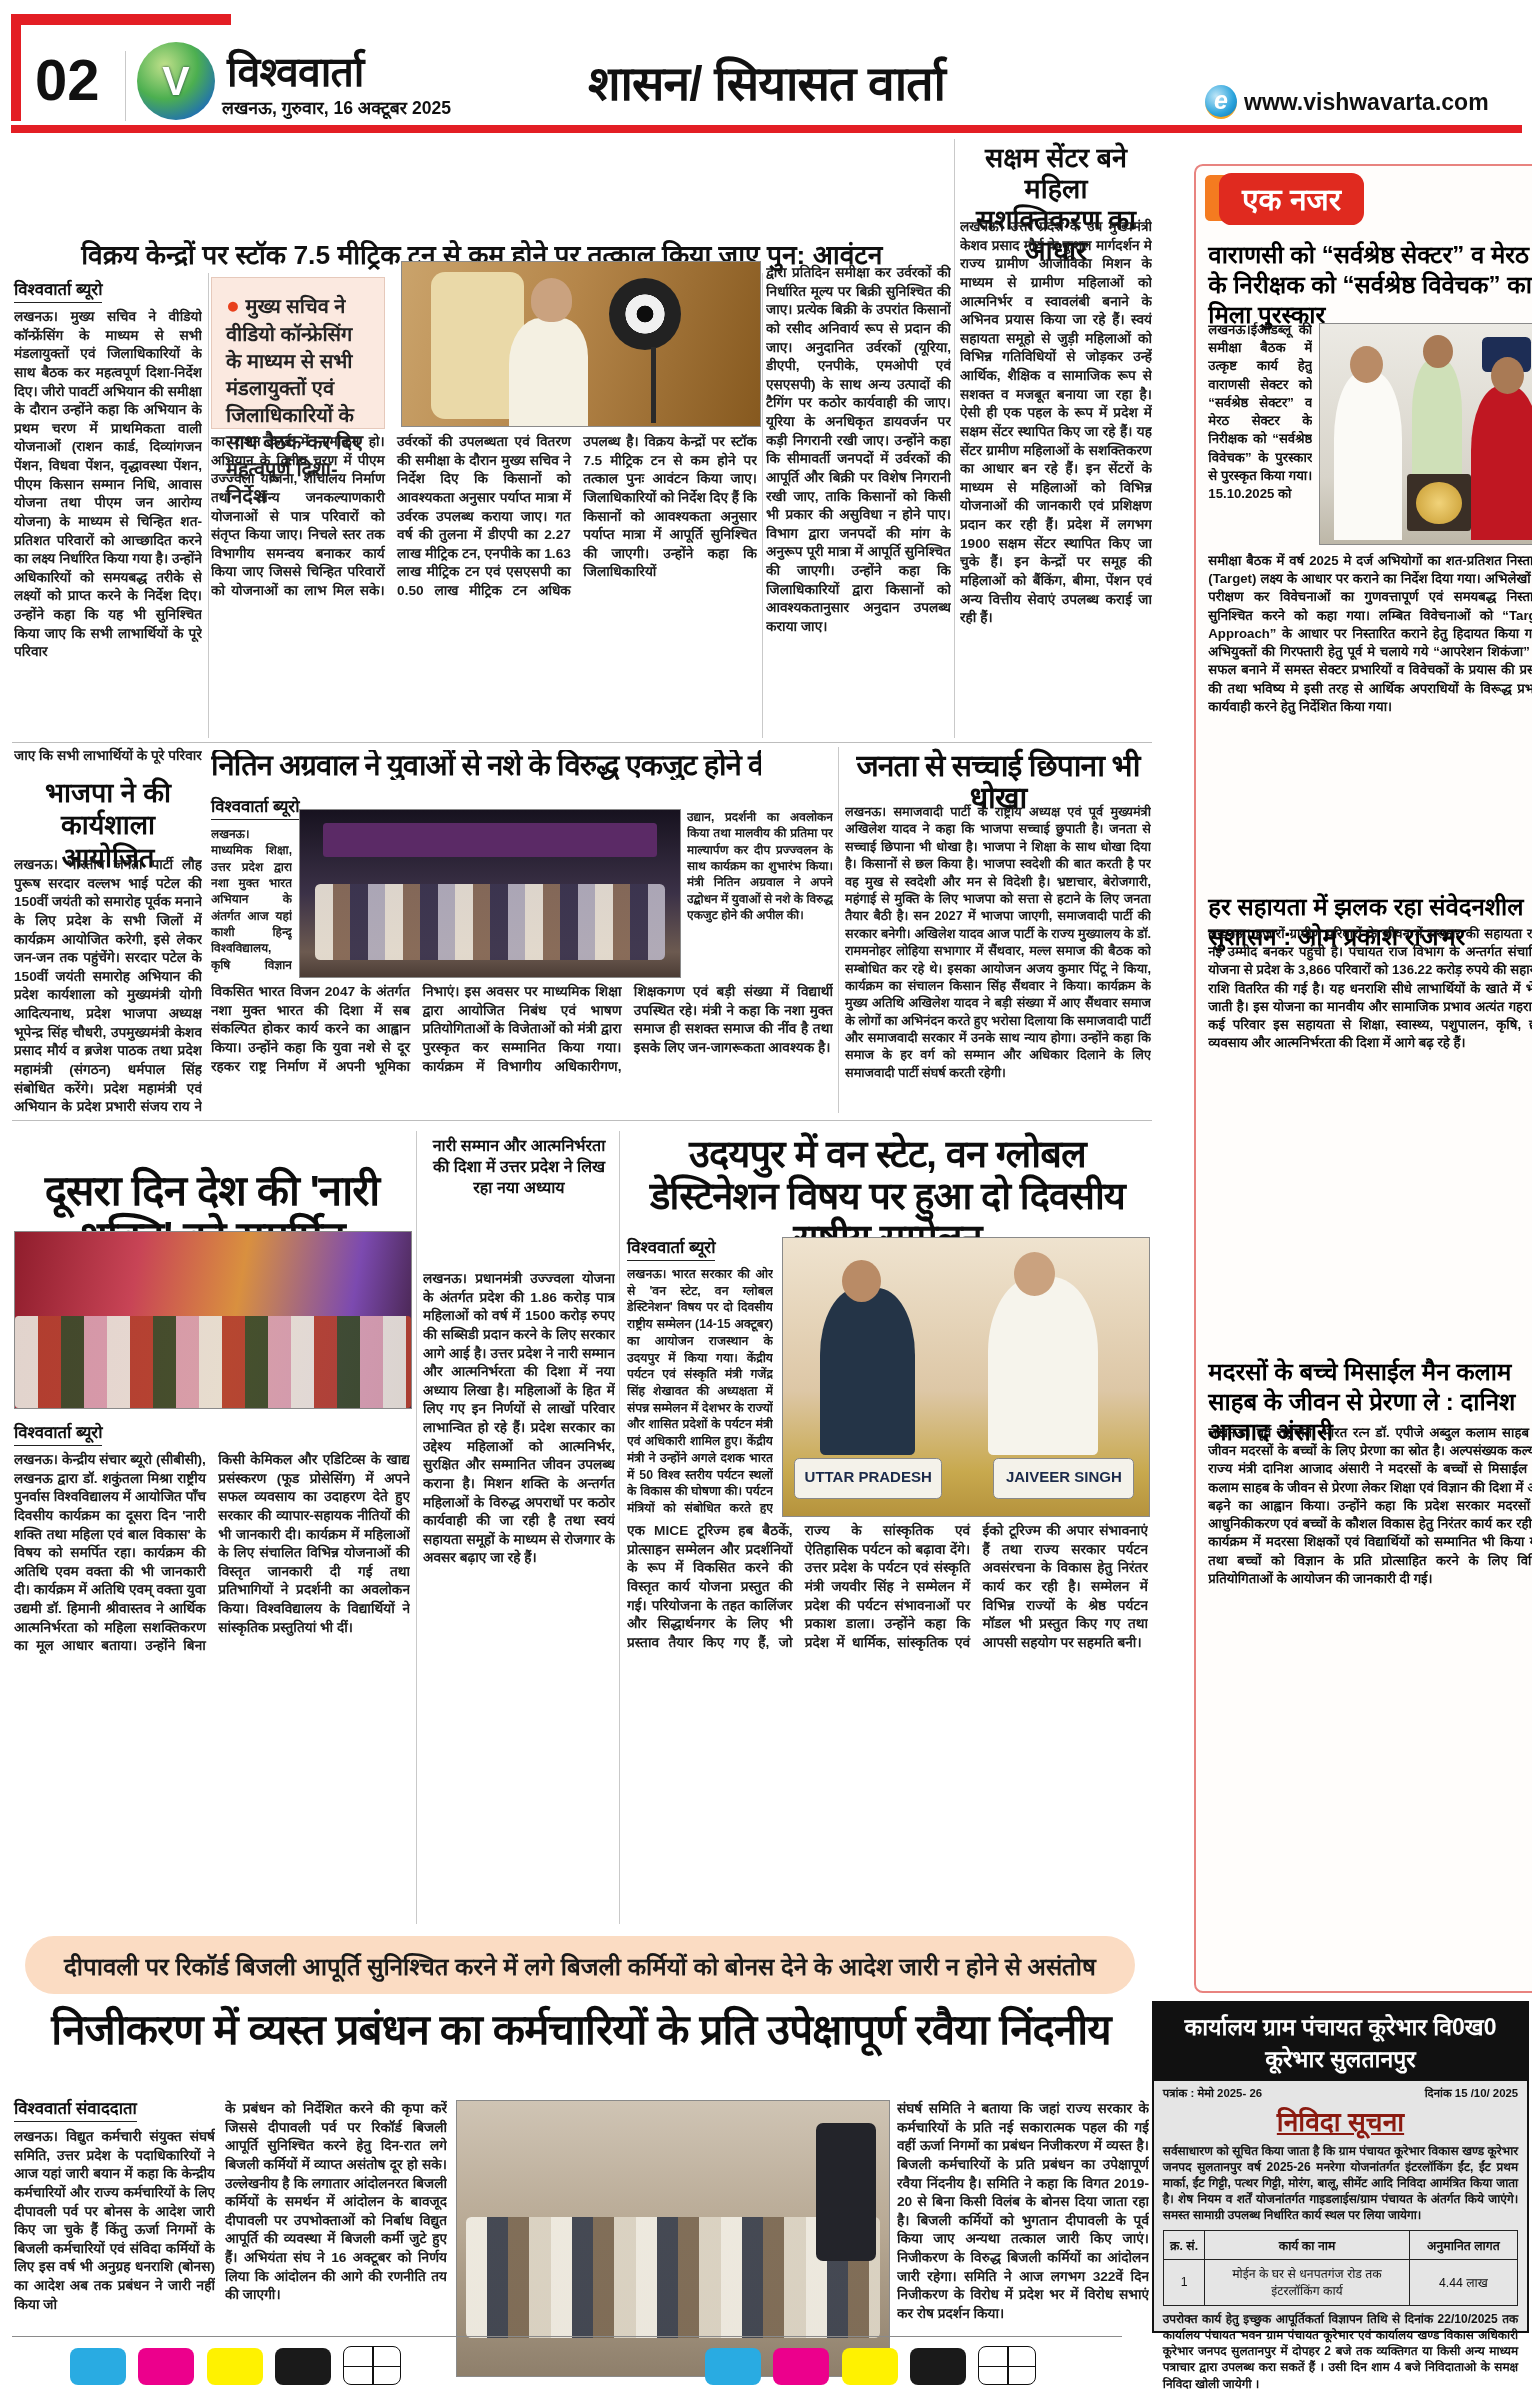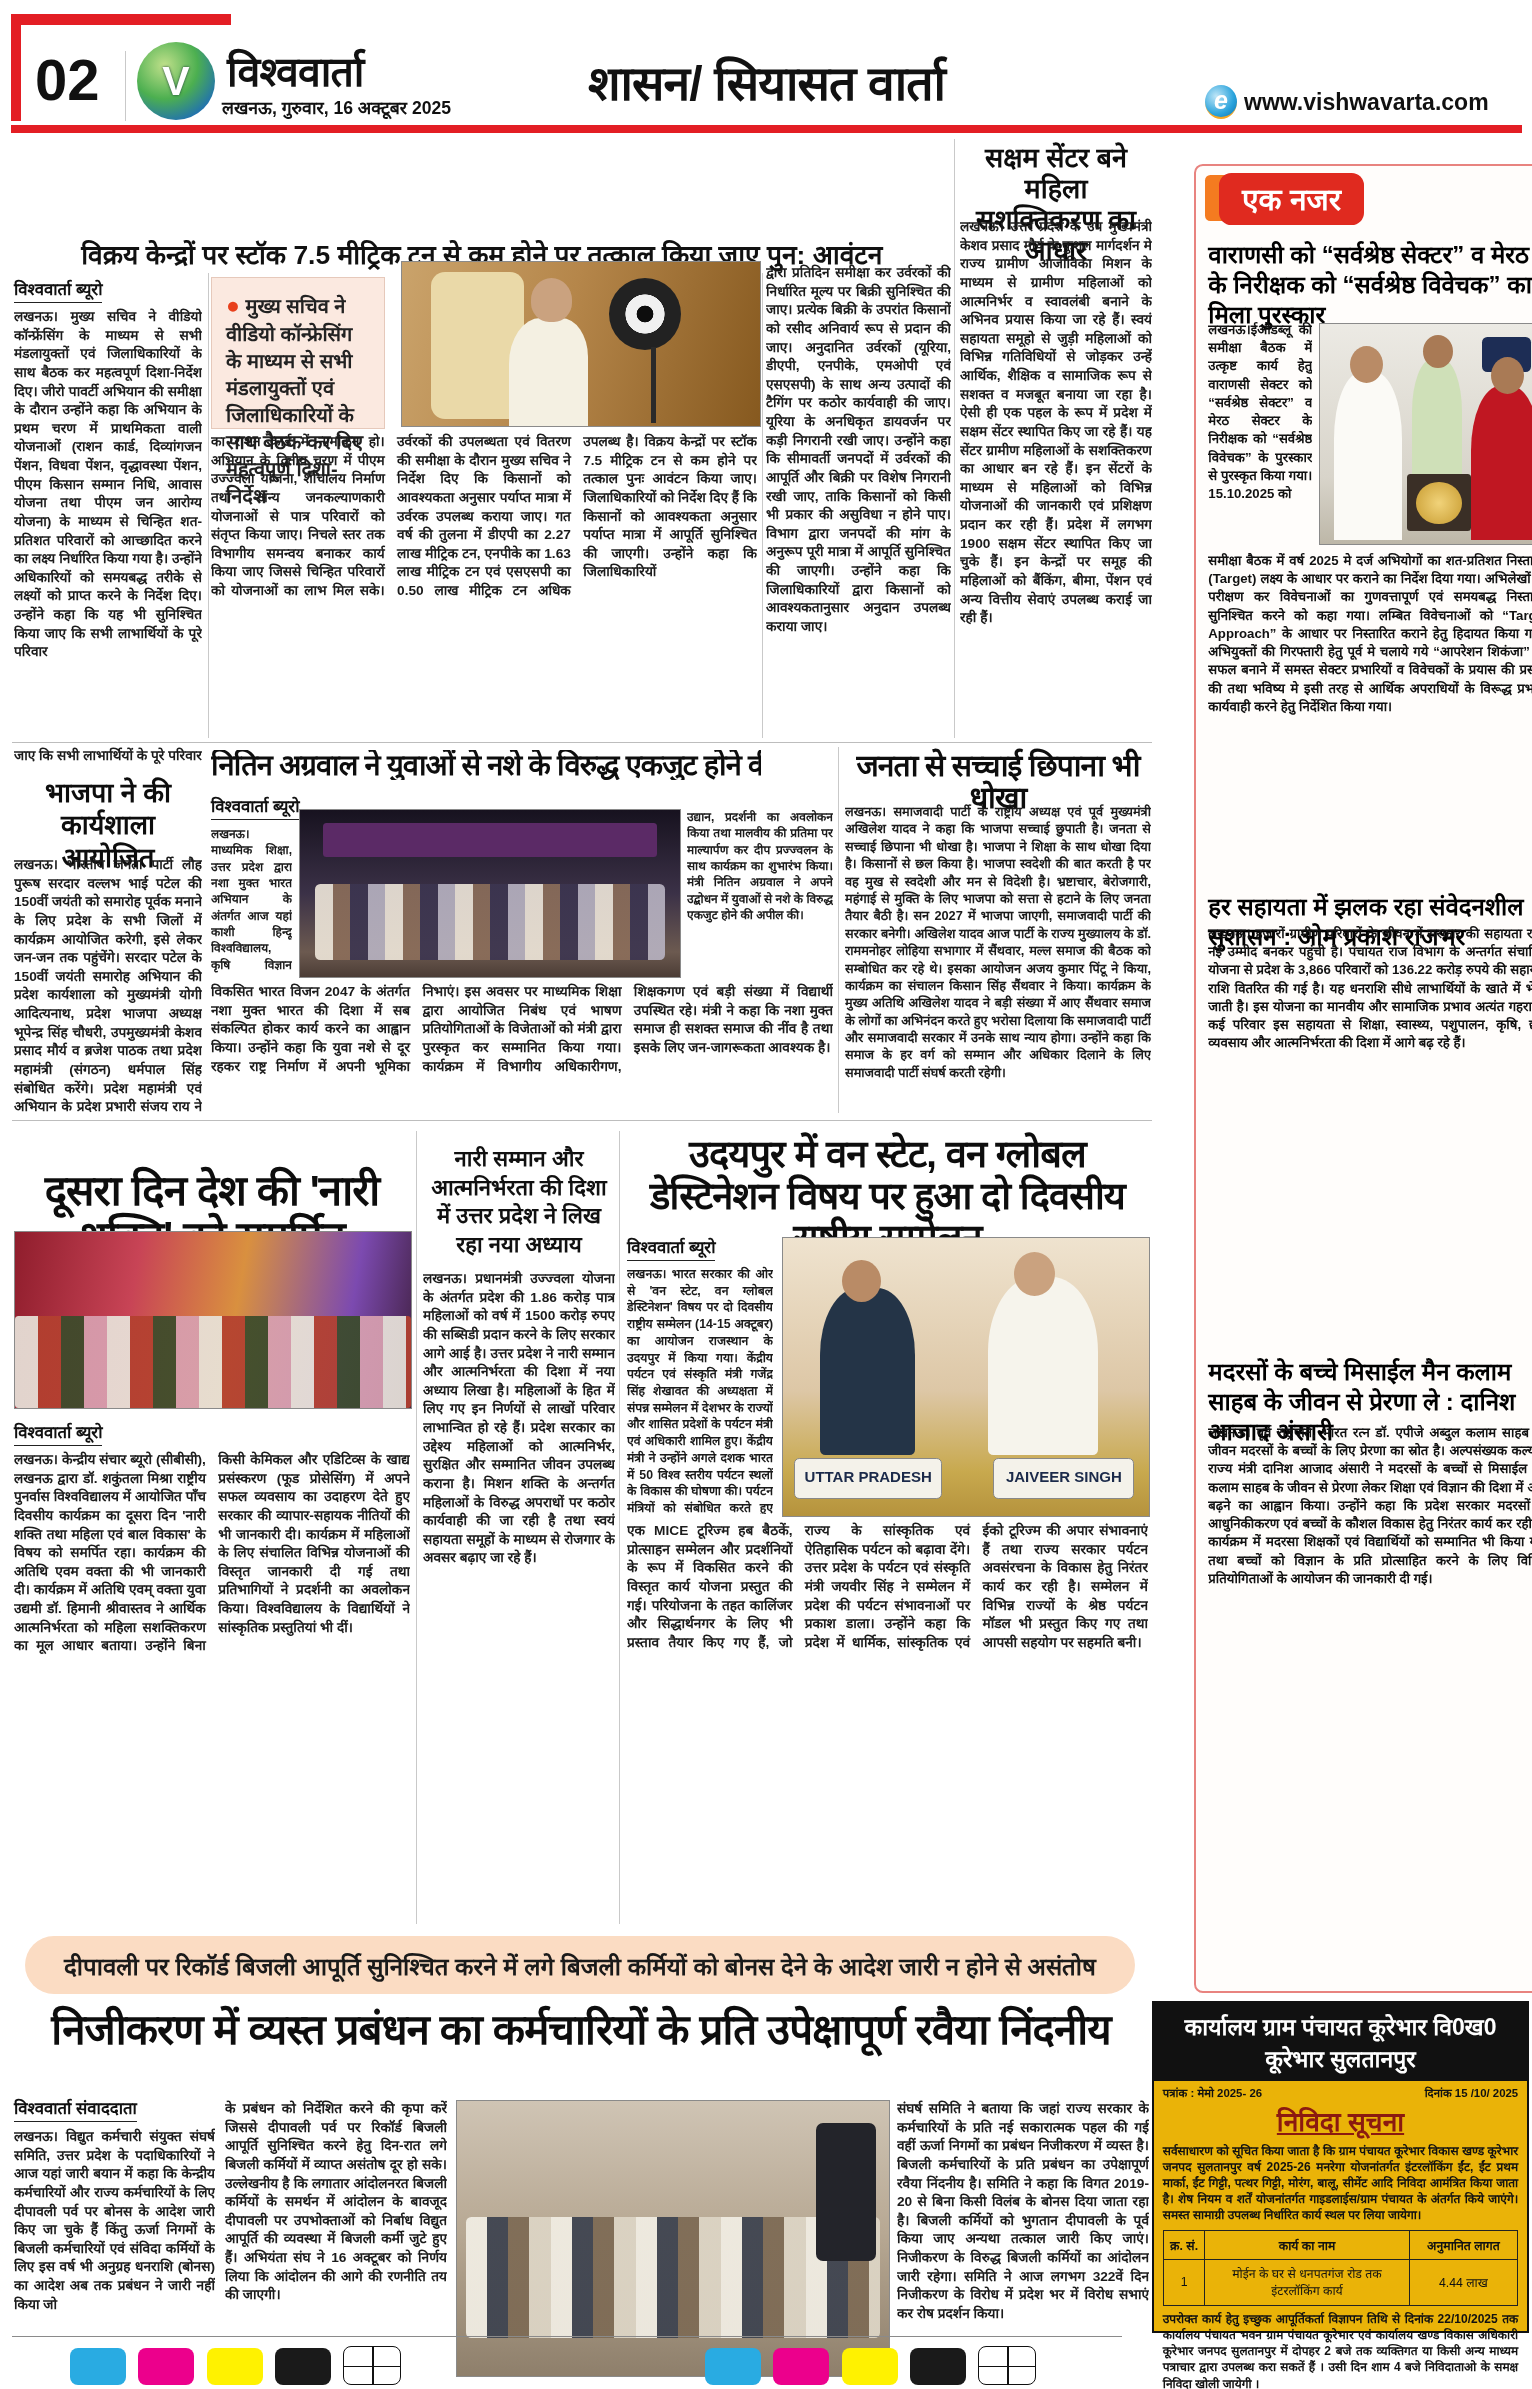--- a/index.html
+++ b/index.html
@@ -32,21 +32,21 @@
   
   #sidebar{border:2.6px solid #e8837f;border-radius:8.8px;background:#fffdfb;margin-left:35px;}
   #eknajar-pill{background:#e02a1f;color:#fff;border-radius:12.3px;font-weight:800;font-size:30px;
       padding:5.3px 23px;display:inline-block;}
   .sb-head{font-weight:800;font-size:24px;line-height:1.25;color:#000000;}
   .sb-txt{font-size:13.2px;line-height:1.38;}
   
   #strap{background:#fbdcc3;border-radius:39px;display:flex;align-items:center;justify-content:center;
      font-size:24px;font-weight:800;color:#1a1a1a;}
   
-  #notice{border:2.6px solid #111;background:#eab308;}
+  #notice{border:2.6px solid #111;background:#e5e5e5;}
   #notice-head{background:#111;color:#fff;font-weight:800;font-size:23px;text-align:center;padding:7px 3.5px;}
   #notice-title{color:#8b1a10;font-weight:800;font-size:26.4px;text-decoration:underline;text-align:center;}
   #notice table{border-collapse:collapse;width:100%;font-size:12.3px;}
   #notice th,#notice td{border:0.9px solid #222;padding:5.3px;text-align:center;}
   .cmyk{width:56px;height:37px;border-radius:8px;display:inline-block;margin-right:12.3px;}
   .regmark{width:56px;height:37px;border:1.8px solid #111;border-radius:8px;display:inline-block;position:relative;}
   .regmark:before{content:"";position:absolute;left:50%;top:0;bottom:0;width:1.8px;background:#111;}
   .regmark:after{content:"";position:absolute;top:50%;left:0;right:0;height:1.8px;background:#111;}
   .np{position:absolute;background:#f4f2ea;border:0.9px solid #888;border-radius:5.3px;color:#1b2a4a;
       font-weight:800;text-align:center;}
@@ -136,21 +136,21 @@
     <div class="abs" style="inset:0;background:linear-gradient(100deg,#8f1d2c,#c84456 30%,#d9903f 55%,#7c4ab0 82%,#402040);"></div>
     <div class="abs" style="left:0;bottom:0;width:100%;height:52%;opacity:.92;border-radius:3.5px;
          background:repeating-linear-gradient(90deg,#e8e3da 0 23px,#b3402f 23px 46px,#3a4b2a 46px 69px,#d8a0b0 69px 92px);"></div>
   </div>
   <div class="abs" style="left:14px;top:1420px;">
     <span class="byline">विश्ववार्ता ब्यूरो</span>
   </div>
   <div class="abs body-txt j clip" style="left:14px;top:1451px;width:396px;height:472px;column-count:2;column-gap:12.3px;">लखनऊ। केन्द्रीय संचार ब्यूरो (सीबीसी), लखनऊ द्वारा डॉ. शकुंतला मिश्रा राष्ट्रीय पुनर्वास विश्वविद्यालय में आयोजित पाँच दिवसीय कार्यक्रम का दूसरा दिन 'नारी शक्ति तथा महिला एवं बाल विकास' के विषय को समर्पित रहा। कार्यक्रम की अतिथि एवम वक्ता की भी जानकारी दी। कार्यक्रम में अतिथि एवम् वक्ता युवा उद्यमी डॉ. हिमानी श्रीवास्तव ने आर्थिक आत्मनिर्भरता को महिला सशक्तिकरण का मूल आधार बताया। उन्होंने बिना किसी केमिकल और एडिटिव्स के खाद्य प्रसंस्करण (फूड प्रोसेसिंग) में अपने सफल व्यवसाय का उदाहरण देते हुए सरकार की व्यापार-सहायक नीतियों की भी जानकारी दी। कार्यक्रम में महिलाओं के लिए संचालित विभिन्न योजनाओं की विस्तृत जानकारी दी गई तथा प्रतिभागियों ने प्रदर्शनी का अवलोकन किया। विश्वविद्यालय के विद्यार्थियों ने सांस्कृतिक प्रस्तुतियां भी दीं।</div>
 
   <div class="vr" style="left:416px;top:1131px;height:793px;"></div>
-  <div class="abs bold center" style="left:423px;top:1136px;width:192px;font-size:22px;line-height:1.3;margin-top:9px;">नारी सम्मान और आत्मनिर्भरता की दिशा में उत्तर प्रदेश ने लिख रहा नया अध्याय</div>
+  <div class="abs bold center" style="left:423px;top:1136px;width:192px;font-size:16px;line-height:1.3;">नारी सम्मान और आत्मनिर्भरता की दिशा में उत्तर प्रदेश ने लिख रहा नया अध्याय</div>
   <div class="abs body-txt j clip" style="left:423px;top:1270px;width:192px;height:654px;">लखनऊ। प्रधानमंत्री उज्ज्वला योजना के अंतर्गत प्रदेश की 1.86 करोड़ पात्र महिलाओं को वर्ष में 1500 करोड़ रुपए की सब्सिडी प्रदान करने के लिए सरकार आगे आई है। उत्तर प्रदेश ने नारी सम्मान और आत्मनिर्भरता की दिशा में नया अध्याय लिखा है। महिलाओं के हित में लिए गए इन निर्णयों से लाखों परिवार लाभान्वित हो रहे हैं। प्रदेश सरकार का उद्देश्य महिलाओं को आत्मनिर्भर, सुरक्षित और सम्मानित जीवन उपलब्ध कराना है। मिशन शक्ति के अन्तर्गत महिलाओं के विरुद्ध अपराधों पर कठोर कार्यवाही की जा रही है तथा स्वयं सहायता समूहों के माध्यम से रोजगार के अवसर बढ़ाए जा रहे हैं।</div>
 
   <div class="vr" style="left:619px;top:1131px;height:793px;"></div>
   <div class="abs headline center" style="left:627px;top:1134px;width:521px;font-size:38px;line-height:1.1;">उदयपुर में वन स्टेट, वन ग्लोबल डेस्टिनेशन विषय पर हुआ दो दिवसीय राष्ट्रीय सम्मेलन</div>
   <div class="abs" style="left:627px;top:1235px;">
     <span class="byline">विश्ववार्ता ब्यूरो</span>
   </div>
   <div class="abs body-txt j clip" style="left:627px;top:1266px;width:146px;height:248px;font-size:12.3px;">लखनऊ। भारत सरकार की ओर से 'वन स्टेट, वन ग्लोबल डेस्टिनेशन' विषय पर दो दिवसीय राष्ट्रीय सम्मेलन (14-15 अक्टूबर) का आयोजन राजस्थान के उदयपुर में किया गया। केंद्रीय पर्यटन एवं संस्कृति मंत्री गजेंद्र सिंह शेखावत की अध्यक्षता में संपन्न सम्मेलन में देशभर के राज्यों और शासित प्रदेशों के पर्यटन मंत्री एवं अधिकारी शामिल हुए। केंद्रीय मंत्री ने उन्होंने अगले दशक भारत में 50 विश्व स्तरीय पर्यटन स्थलों के विकास की घोषणा की। पर्यटन मंत्रियों को संबोधित करते हुए केंद्रीय पर्यटन एवं संस्कृति मंत्री गजेंद्र सिंह शेखावत ने कहा, वन स्टेट, वन ग्लोबल</div>
   <div class="photo" style="left:782px;top:1237px;width:366px;height:278px;">
     <div class="abs" style="inset:0;background:linear-gradient(#efe3cf,#ddc7a6 55%,#c8a94e 84%,#b5933d);"></div>

